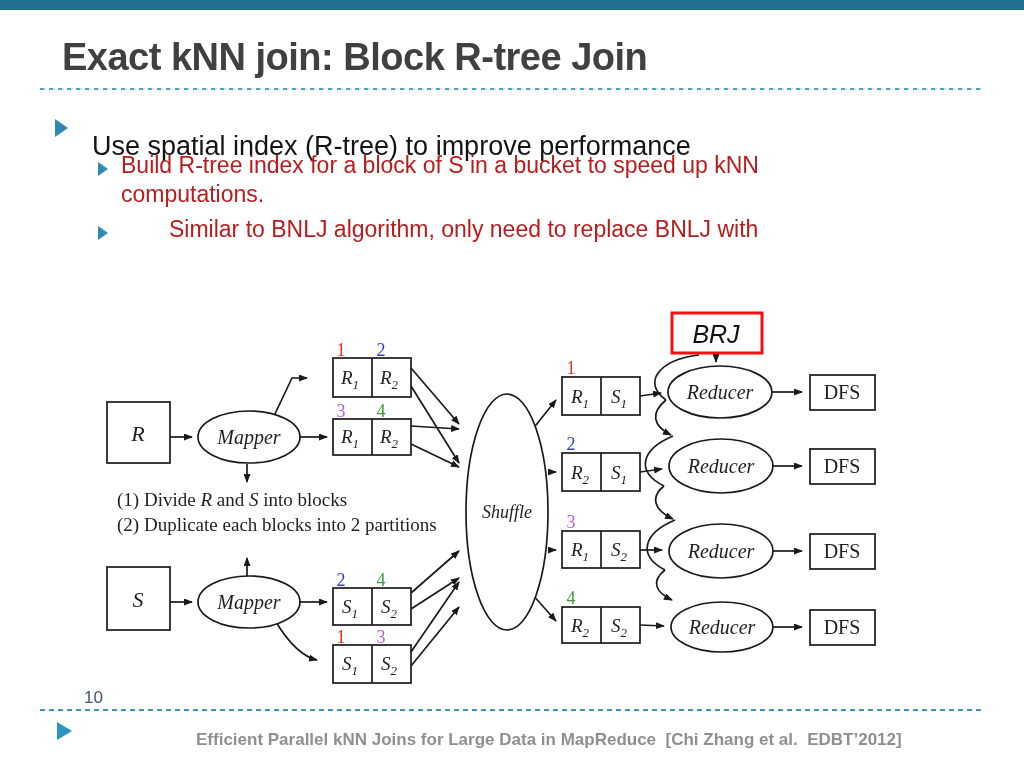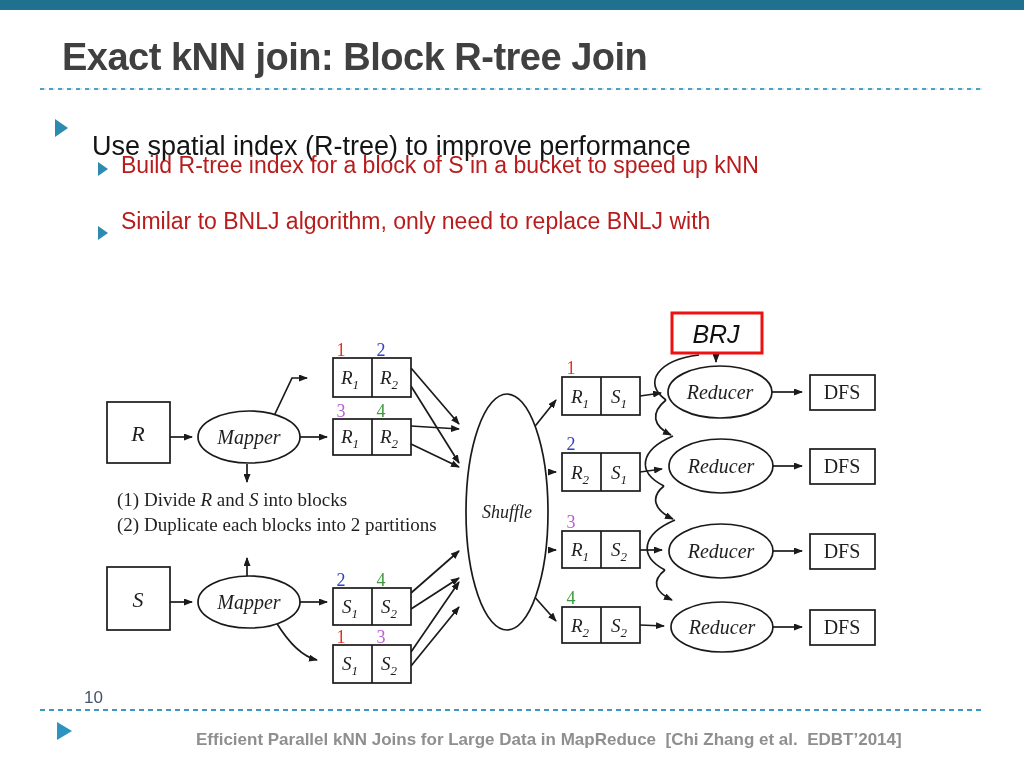--- a/index.html
+++ b/index.html
@@ -25,40 +25,41 @@
   .tri-sub{border-left:10px solid #2E8BB0;border-top:7px solid transparent;border-bottom:7px solid transparent;}
   .tri-sub1{left:98px;top:162px;}
   .tri-sub2{left:98px;top:226px;}
   .bullet-l1{
     position:absolute;left:92px;top:110px;font-size:27px;color:#141414;white-space:nowrap;margin-top:21px;
   }
   .bullet-sub{
     position:absolute;left:121px;font-size:23px;line-height:29px;color:#b91c1c;white-space:nowrap;
   }
   .sub1{top:151px;}
-  .sub2{top:207px;}
+  .sub2{top:215px;margin-left:48px;}
   .diagram-svg{position:absolute;left:0;top:0;}
   .footer-tri{left:57px;top:722px;border-left:15px solid #2D93C0;border-top:9px solid transparent;border-bottom:9px solid transparent;}
   .page-num{position:absolute;left:84px;top:688px;font-size:17px;color:#44546A;}
   .citation{position:absolute;left:196px;top:730px;font-size:17px;font-weight:bold;color:#8F8F8F;white-space:pre;}
 </style>
 </head>
 <body>
 
 <div class="topbar"></div>
 
 <div class="slide-title">Exact kNN join: Block R-tree Join</div>
 <div class="title-rule"></div>
 
 <div class="tri tri-l1"></div>
 <div class="bullet-l1">Use spatial index (R-tree) to improve performance</div>
 
 <div class="tri tri-sub tri-sub1"></div>
 <div class="bullet-sub sub1">
   <div>Build R-tree index for a block of S in a bucket to speed up kNN</div>
+  <div>computations.</div>
 </div>
 
 <div class="tri tri-sub tri-sub2"></div>
 <div class="bullet-sub sub2">
   <div>Similar to BNLJ algorithm, only need to replace BNLJ with</div>
 </div>
 
 <svg class="diagram-svg" width="1024" height="768" viewBox="0 0 1024 768" font-family="'Liberation Serif',serif" fill="#1f1f1f">
   <defs>
     <marker id="ah" markerWidth="9" markerHeight="7" refX="8" refY="3.5" orient="auto" markerUnits="userSpaceOnUse">
@@ -238,13 +239,13 @@
   </g>
   <g>
     <rect x="810" y="610" width="65" height="35" fill="#fff" stroke="#1a1a1a" stroke-width="1.7"></rect>
     <text x="842" y="634" font-size="20" text-anchor="middle">DFS</text>
   </g>
 </svg>
 
 <div class="footer-rule"></div>
 <div class="tri footer-tri"></div>
 <div class="page-num">10</div>
-<div class="citation">Efficient Parallel kNN Joins for Large Data in MapReduce  [Chi Zhang et al.  EDBT’2014]</div>
+<div class="citation">Efficient Parallel kNN Joins for Large Data in MapReduce  [Chi Zhang et al.  EDBT’2012]</div>
 
 </body></html>

